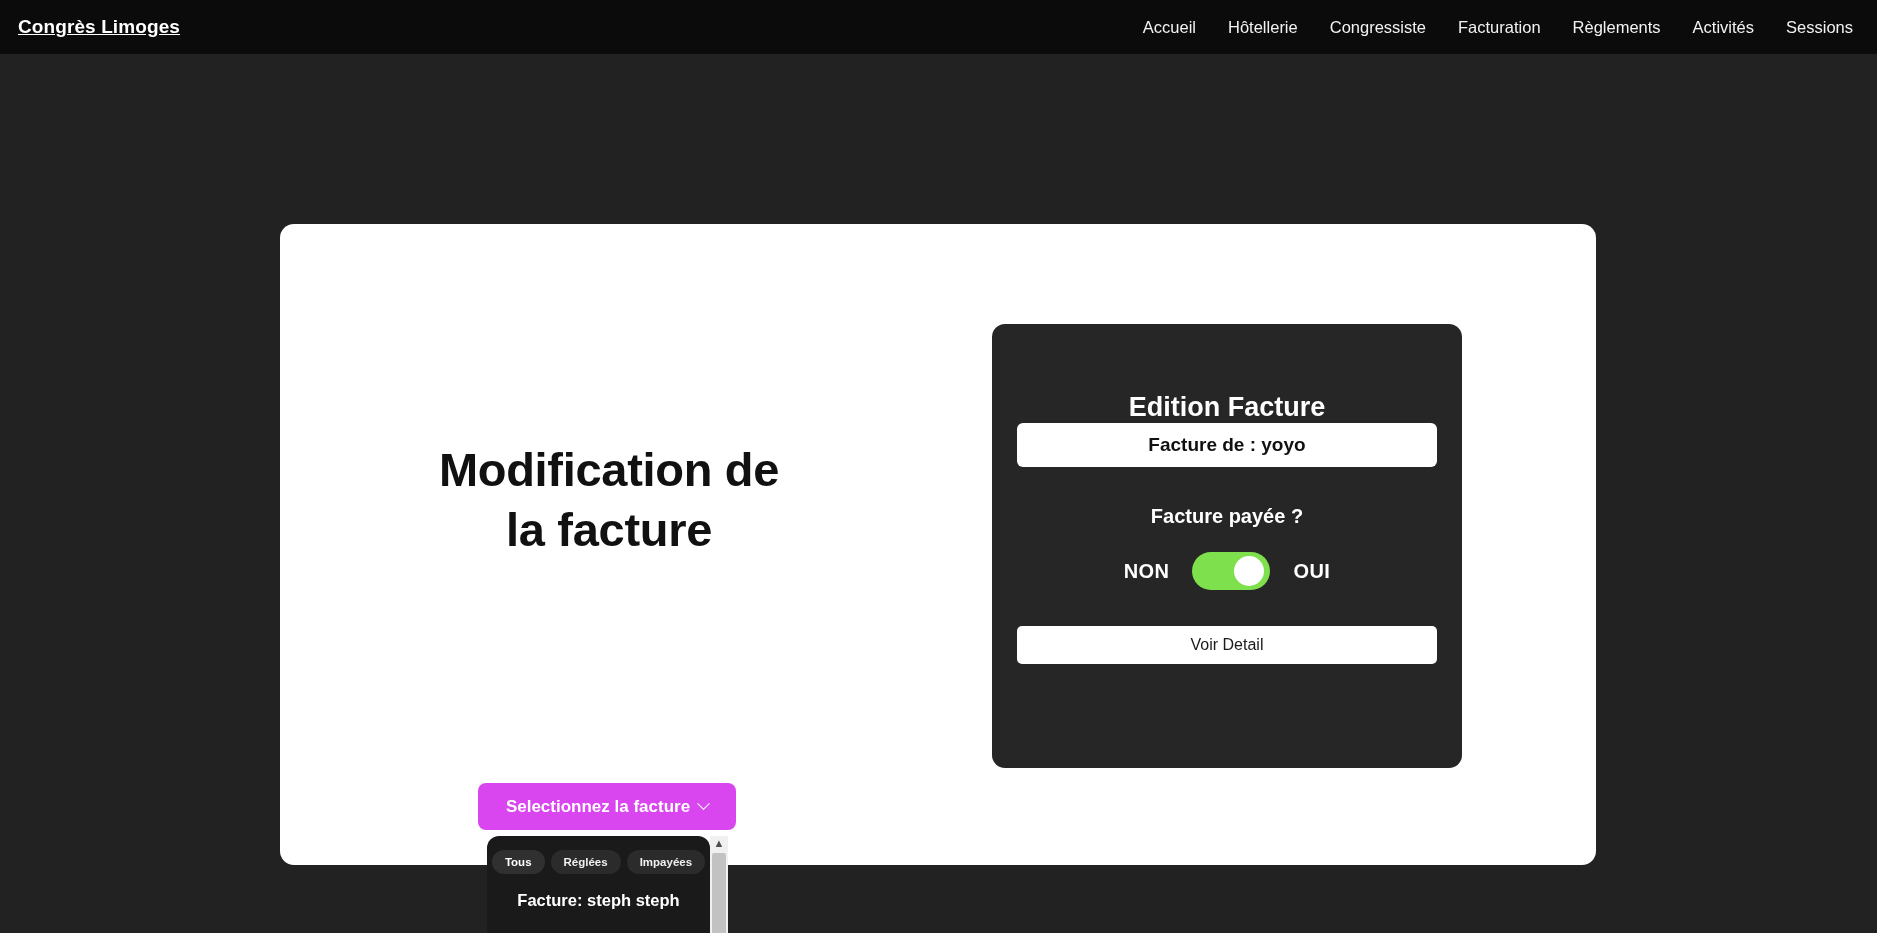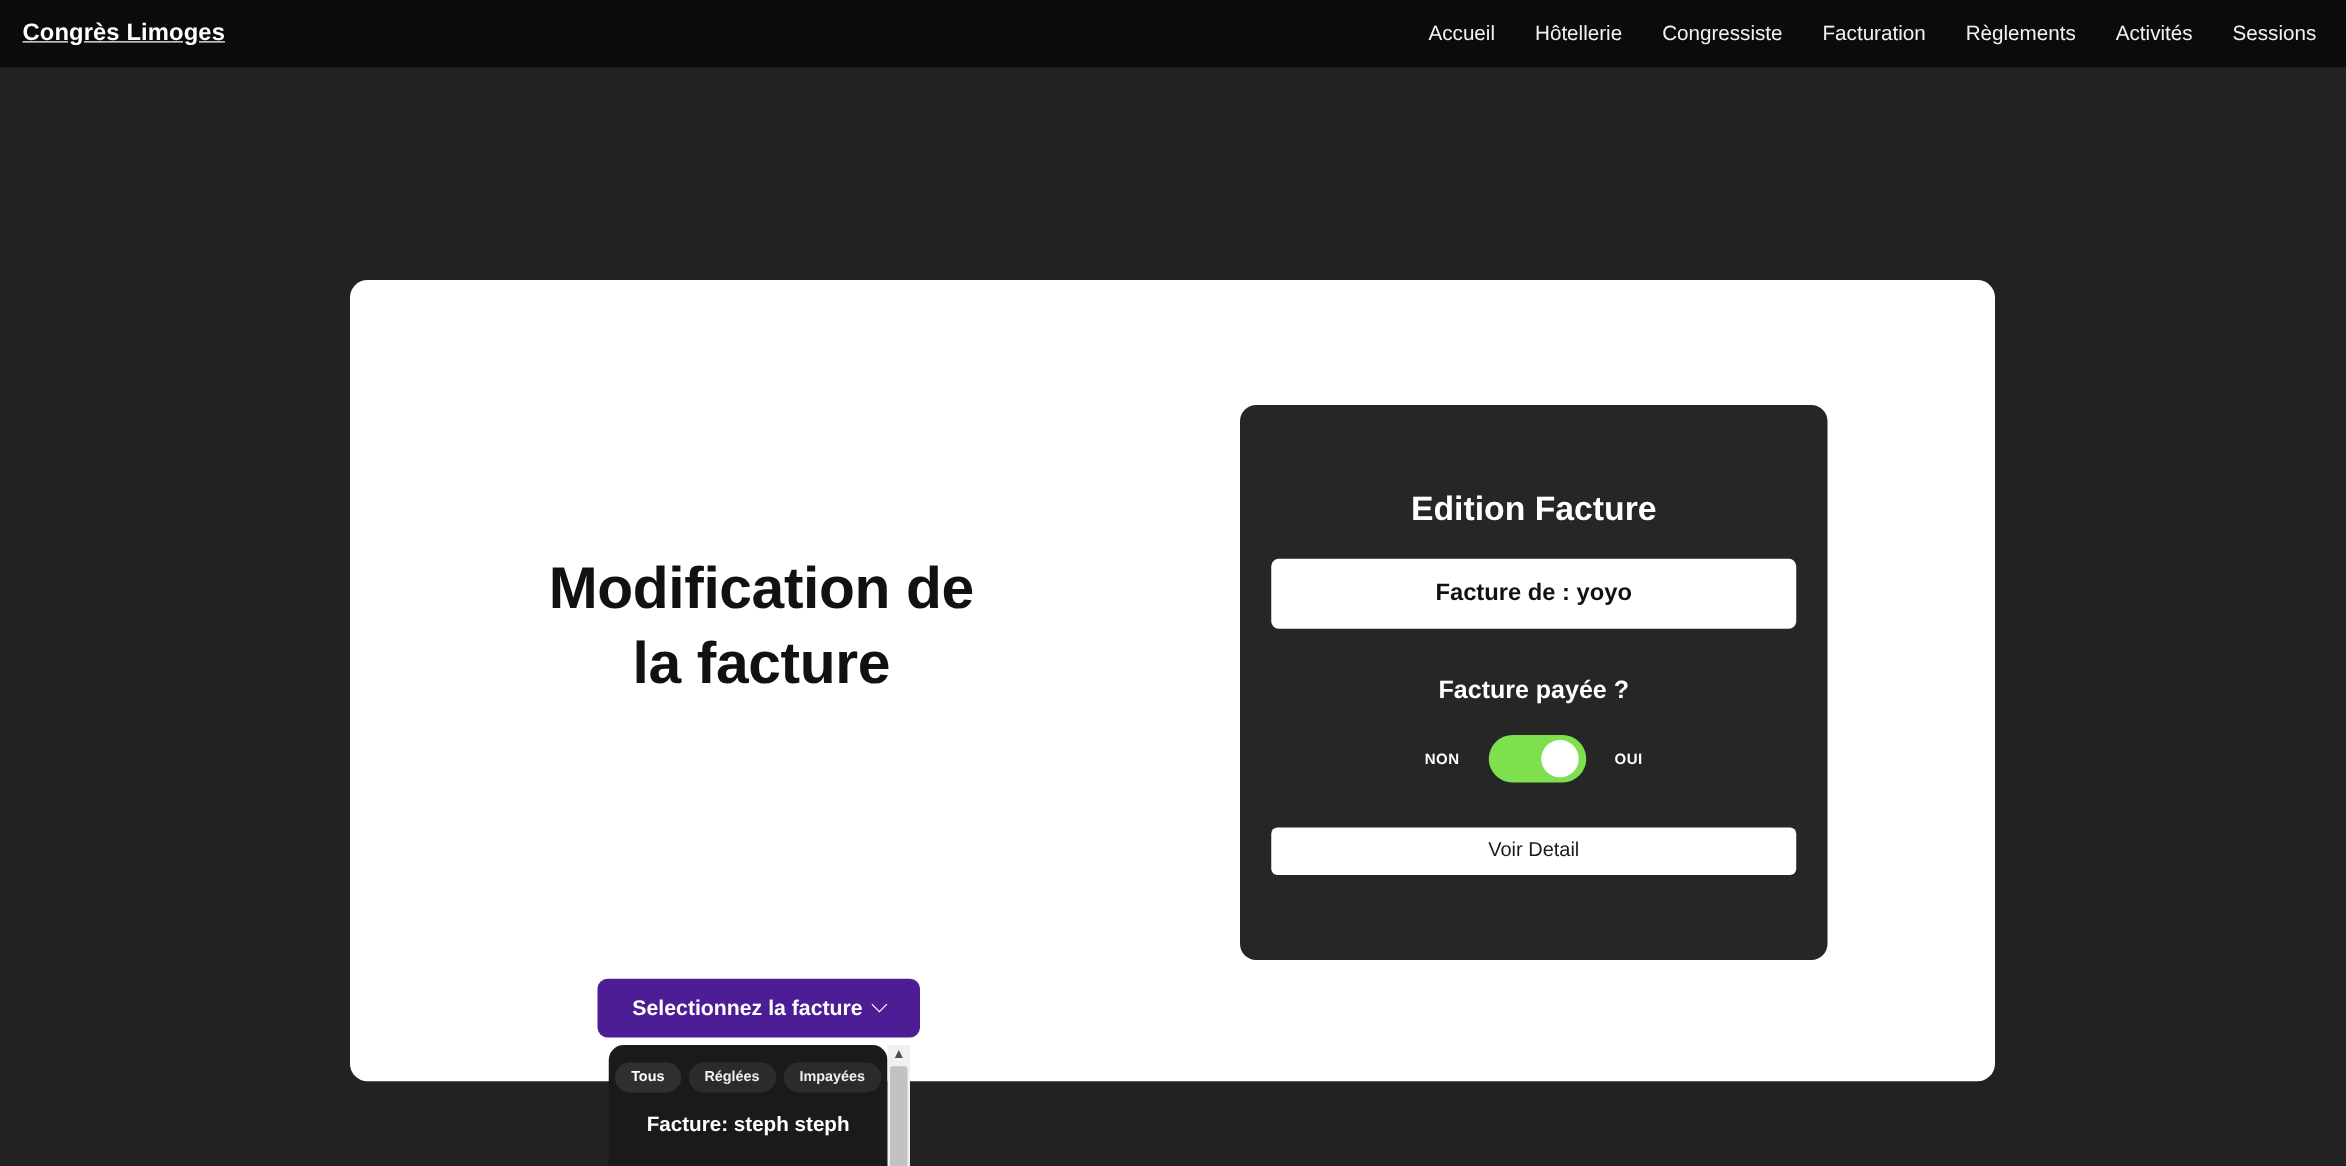--- a/index.html
+++ b/index.html
@@ -114,21 +114,21 @@
     line-height: 1.28;
     letter-spacing: -0.3px;
   }
 
   .select-btn {
     position: absolute;
     top: 559px;
     left: 198px;
     width: 258px;
     height: 47px;
-    background: #4c1d95;
+    background: #d946ef;
     color: #ffffff;
     border: none;
     border-radius: 8px;
     font-family: inherit;
     font-size: 17px;
     font-weight: bold;
     cursor: pointer;
     display: flex;
     align-items: center;
     justify-content: center;
@@ -231,22 +231,21 @@
     padding: 0 25px;
   }
   .panel-title {
     text-align: center;
     color: #ffffff;
     font-size: 27px;
     font-weight: bold;
     padding-top: 68px;
   }
   .facture-name {
-    margin-top: 24px;
-    height: 56px;
+    height: 44px;
     background: #ffffff;
     border-radius: 6px;
     display: flex;
     align-items: center;
     justify-content: center;
     color: #111111;
     font-size: 19px;
     font-weight: bold;
   }
   .paid-label {
@@ -258,21 +257,21 @@
   }
   .toggle-row {
     margin-top: 24px;
     display: flex;
     align-items: center;
     justify-content: center;
     gap: 23px;
   }
   .tg-label {
     color: #ffffff;
-    font-size: 12px;
+    font-size: 20px;
     font-weight: bold;
     letter-spacing: 0.4px;
   }
   .switch {
     width: 78px;
     height: 38px;
     border-radius: 999px;
     background: #7ee04c;
     border: none;
     position: relative;

